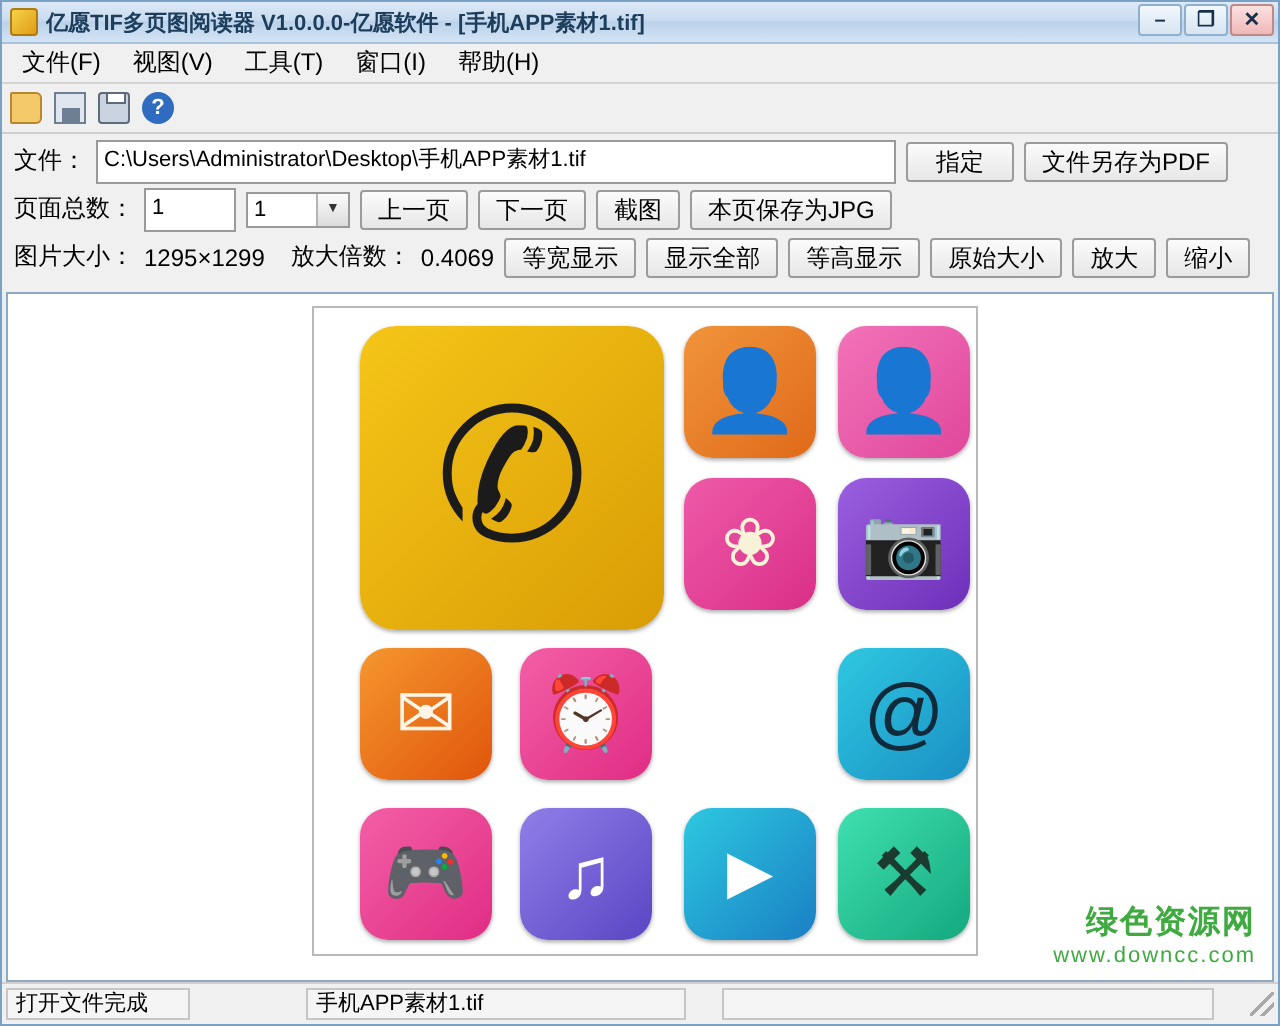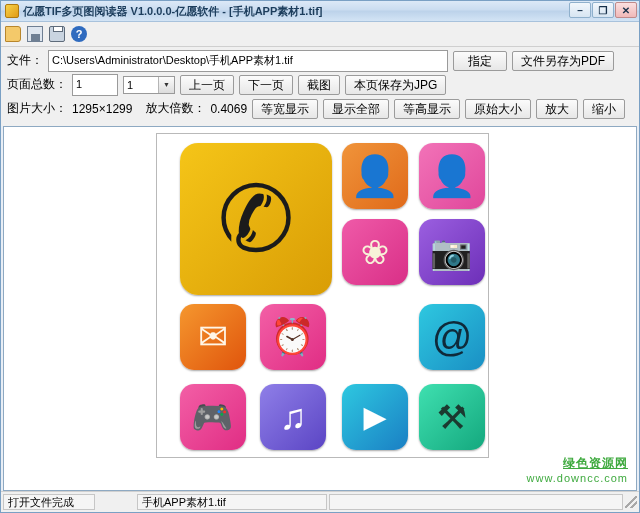--- a/index.html
+++ b/index.html
@@ -266,41 +266,40 @@
   }
   
   .watermark {
     position: absolute;
     right: 8px;
     bottom: 6px;
     text-align: right;
     pointer-events: none;
   }
   .wm-main {
-    font-size: 12px;
+    font-size: 16px;
     font-weight: bold;
     color: #3faa3f;
     letter-spacing: 1px;
-    text-decoration: underline;
   }
   .wm-sub {
     font-size: 11px;
     color: #3faa3f;
     letter-spacing: 1px;
   }
   
   .statusbar {
     height: 20px;
     background: #f0f0f0;
     border-top: 1px solid #d0d0d0;
     display: flex;
     align-items: center;
     flex: 0 0 auto;
     padding: 0 2px;
-    gap: 2px;
+    gap: 18px;
   }
   .status-cell {
     height: 16px;
     border: 1px solid #c6c6c6;
     background: #f5f5f5;
     font-size: 11px;
     color: #000;
     padding: 0 4px;
     line-height: 14px;
     box-sizing: border-box;
@@ -325,20 +324,27 @@
   <div class="titlebar">
     <span class="title-icon"></span>
     <span class="title-text">亿愿TIF多页图阅读器 V1.0.0.0-亿愿软件 - [手机APP素材1.tif]</span>
     <div class="win-buttons">
       <div class="win-btn">–</div>
       <div class="win-btn">❐</div>
       <div class="win-btn close">✕</div>
     </div>
   </div>
 
+  <div class="menubar">
+    <div class="menu-item">文件(F)</div>
+    <div class="menu-item">视图(V)</div>
+    <div class="menu-item">工具(T)</div>
+    <div class="menu-item">窗口(I)</div>
+    <div class="menu-item">帮助(H)</div>
+  </div>
 
   <div class="icon-toolbar">
     <span class="tool-ico ico-open"></span>
     <span class="tool-ico ico-save"></span>
     <span class="tool-ico ico-print"></span>
     <span class="tool-ico ico-help">?</span>
   </div>
 
   <div class="form-area">
 

